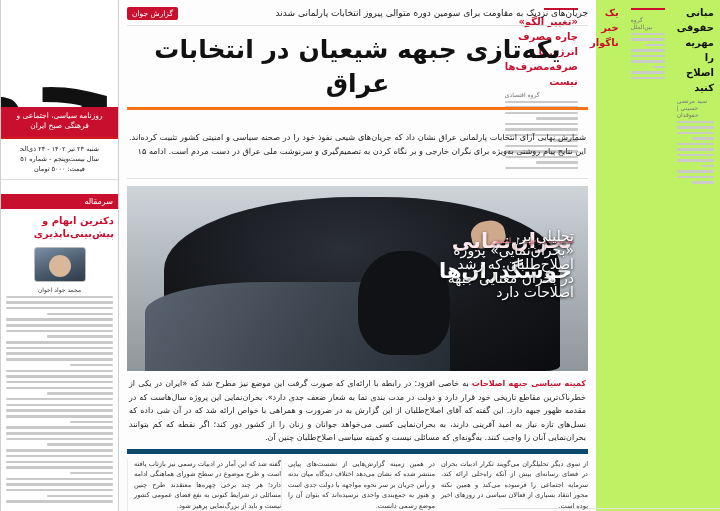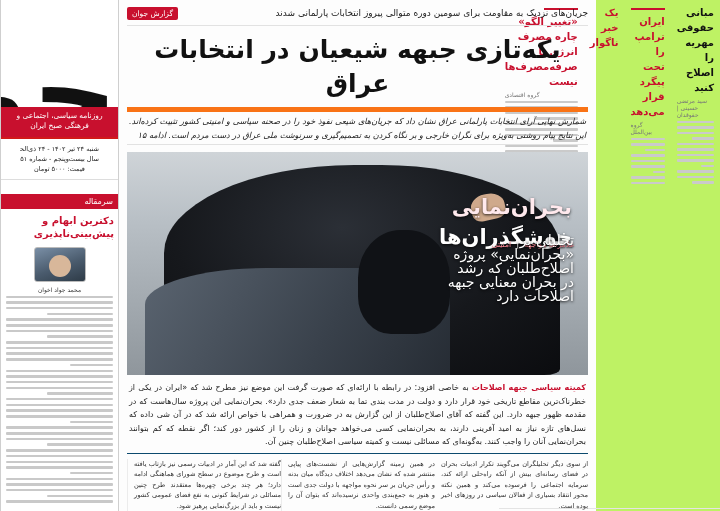--- a/index.html
+++ b/index.html
@@ -160,24 +160,23 @@
     text-align: center;
     line-height: 34px;
     padding: 7px 0 6px;
     letter-spacing: -0.5px;
   }
   .lead-par {
     font-size: 8.2px;
     line-height: 14px;
     text-align: justify;
     color: #222;
-    border-top: 5px solid #f97316;
+    border-top: 3px solid #f97316;
     border-bottom: 1px solid #e2e2e2;
-    padding: 2px 2px;
-    font-style: italic;
+    padding: 20px 2px;
   }
   .photo-wrap {
     position: relative;
     margin: 7px 0 0;
     height: 300px;
     background: #0d0f12;
     overflow: hidden;
   }
   .photo-sky {
     position: absolute; inset: 0;
@@ -242,21 +241,21 @@
     text-align: right;
     text-shadow: 0 1px 2px rgba(0,0,0,.9);
   }
   .photo-byline .sep { color:#fff; padding: 0 3px; }
   .below-photo {
     font-size: 8px;
     line-height: 13.5px;
     text-align: justify;
     color: #222;
     padding: 6px 2px 4px;
-    border-bottom: 1px solid #0c4a6e;
+    border-bottom: 5px solid #0c4a6e;
   }
   .below-photo .hl { color: #c8102e; font-weight: bold; }
   .bottom-trio {
     display: flex;
     flex-direction: row-reverse;
     padding-top: 5px;
     flex: 1;
   }
   .bottom-trio .cell {
     flex: 1;
@@ -484,21 +483,20 @@
           <i></i>
           <i class="xs"></i>
           <i></i>
           <i></i>
           <i class="s"></i>
       </div>
     </div>
 
     <div class="lc-item">
       <div class="lc-rule"></div>
-      <div class="lc-title red">ایران ترامپ را تحت پیگرد قرار می‌دهد</div>
       <div class="lc-byline">گروه بین‌الملل</div>
       <div class="lc-body">
         <i></i>
           <i></i>
           <i class="s"></i>
           <i></i>
           <i></i>
           <i></i>
           <i class="xs"></i>
           <i></i>

